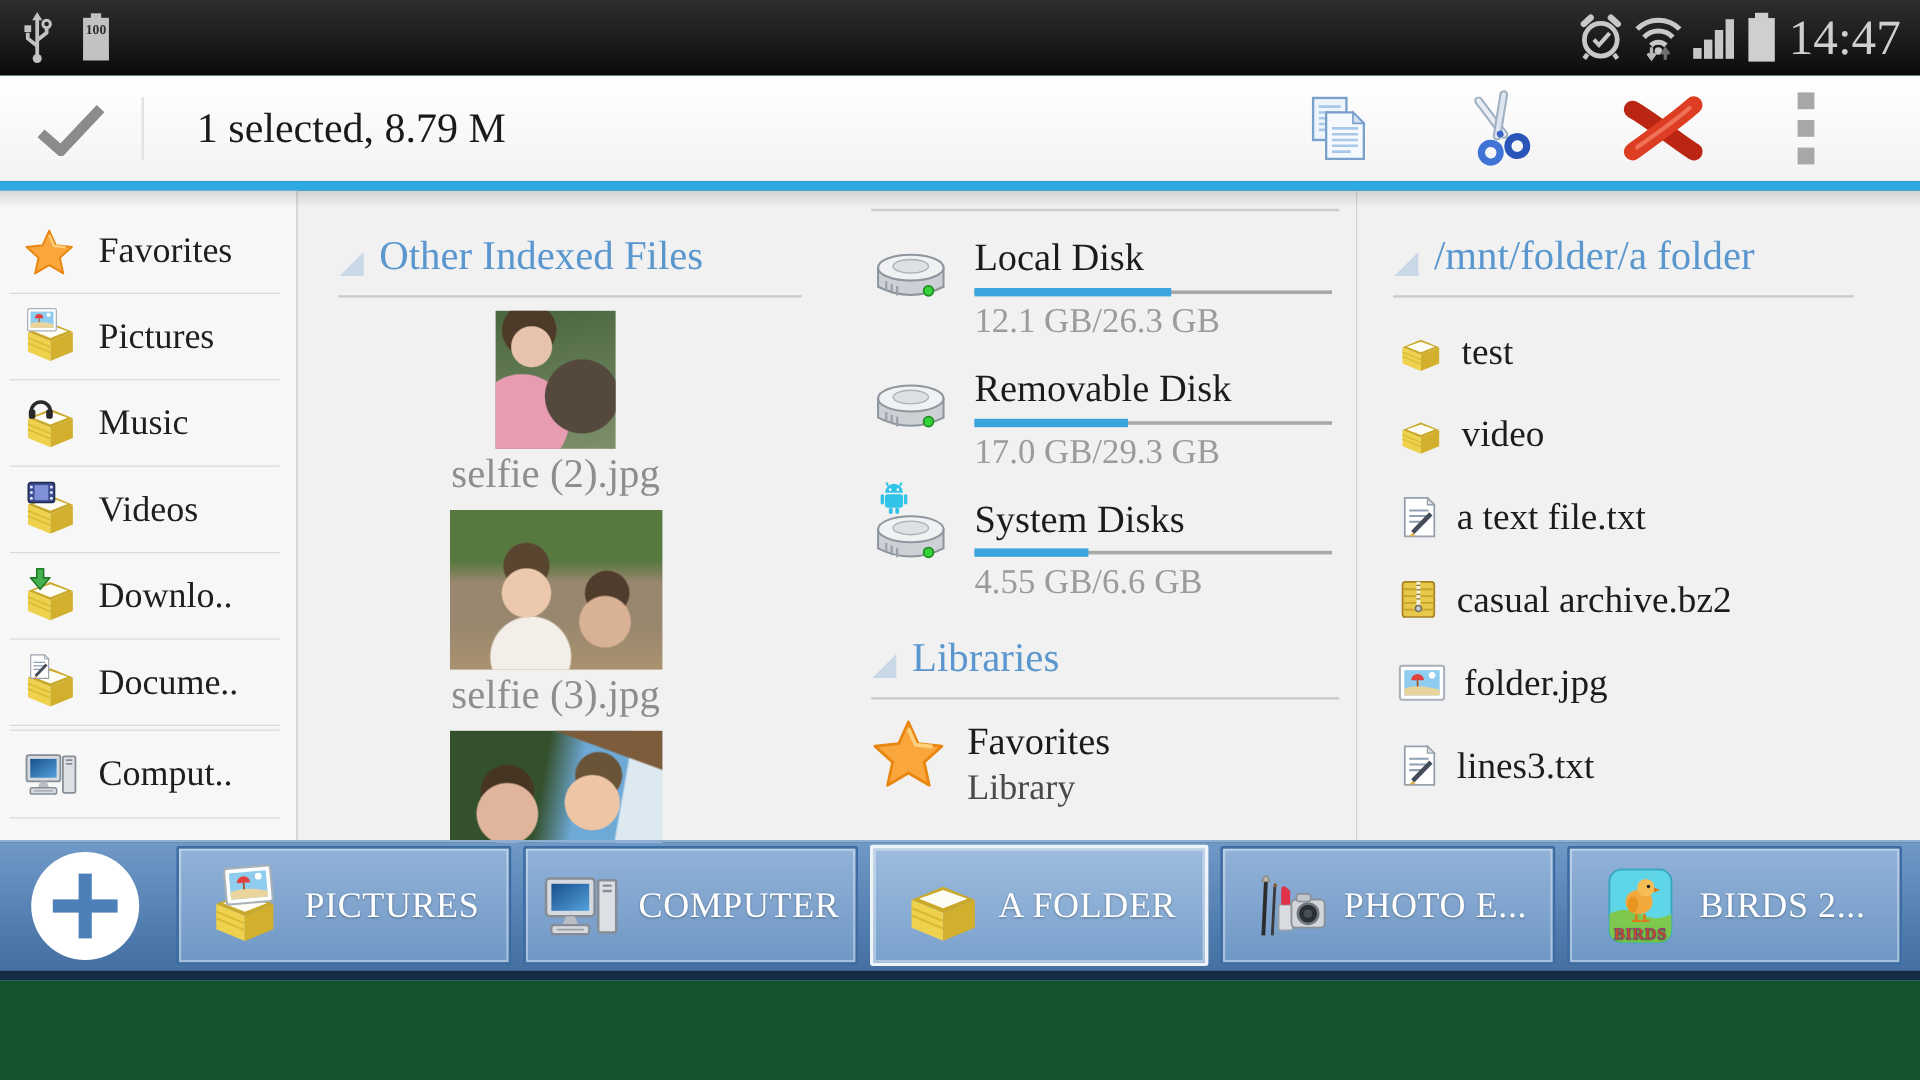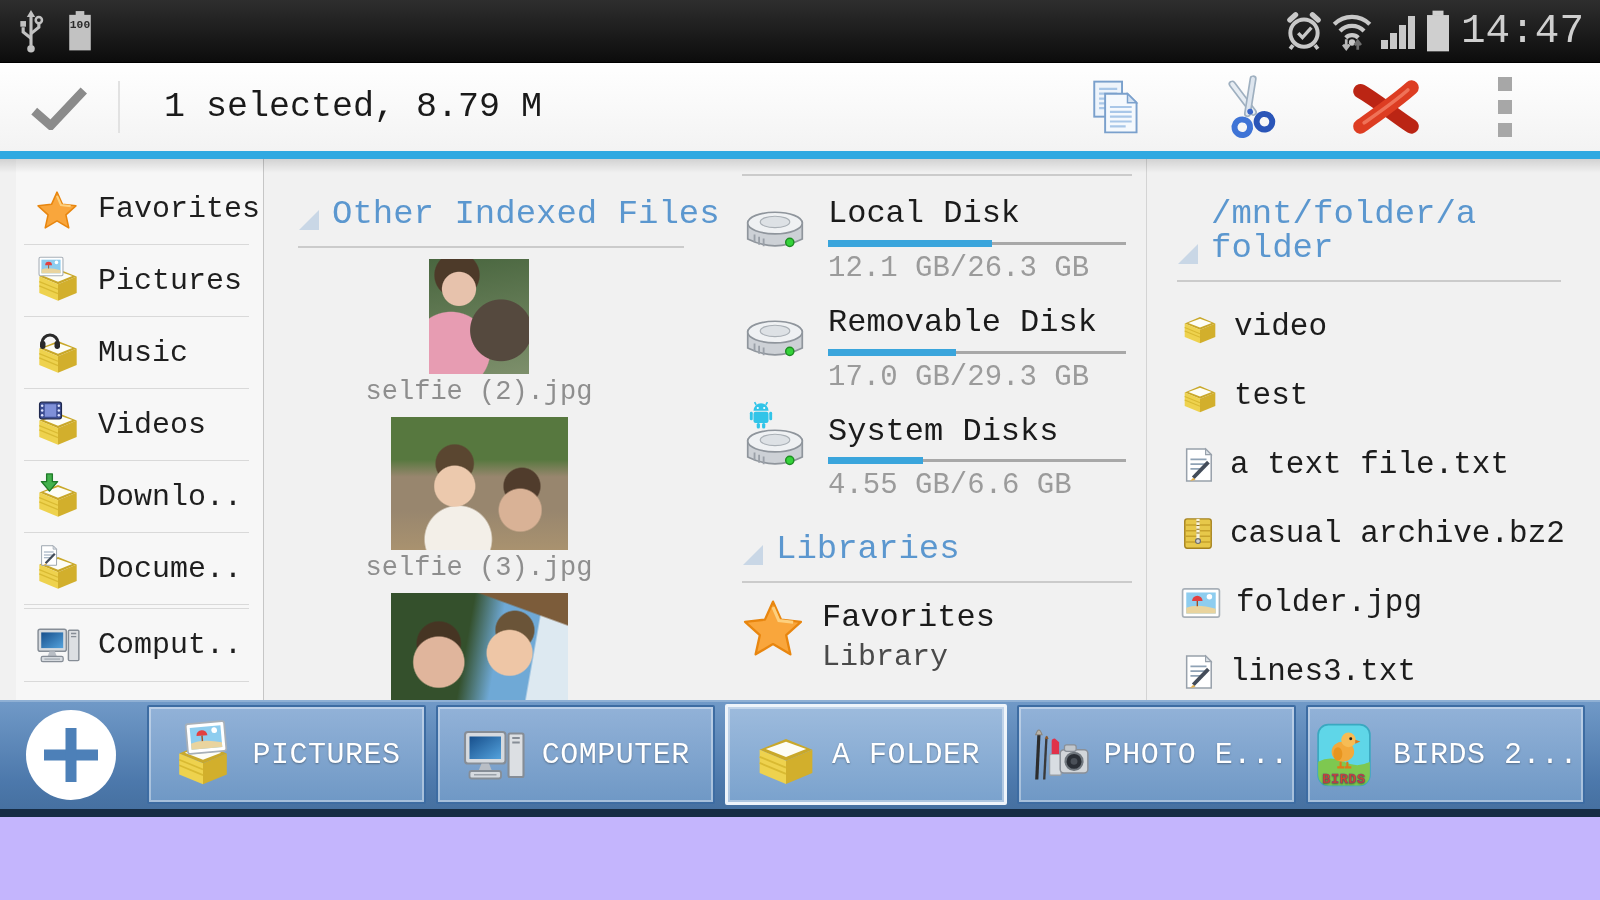--- a/index.html
+++ b/index.html
@@ -1,17 +1,17 @@
 <!DOCTYPE html>
 <html><head>
 <meta charset="utf-8">
 <style>
   html,body{margin:0;padding:0;background:#000;}
   .screen{width:1600px;height:900px;position:relative;overflow:hidden;
-    font-family:Liberation Mono, monospace;background:#c4b5fd;}
+    font-family:Liberation Serif, serif;background:#14532d;}
 
   
   .statusbar{height:62px;background:linear-gradient(#2e2e2e,#0c0c0c);
     display:flex;align-items:center;padding:0 16px;color:#cfcfcf;border-bottom:1px solid #000;}
   .sb-left{display:flex;align-items:center;gap:20px;}
   .sb-right{margin-left:auto;display:flex;align-items:center;gap:4px;}
   .sb-time{font-size:41px;color:#cfcfcf;margin-left:4px;}
 
   
   .actionbar{height:88px;background:linear-gradient(#ffffff,#f3f3f3);
@@ -19,21 +19,21 @@
   .check-btn{margin-left:28px;display:flex;align-items:center;cursor:pointer;}
   .ab-divider{width:2px;height:52px;background:#e2e2e2;margin-left:28px;}
   .sel-text{font-size:35px;color:#1a1a1a;margin-left:44px;}
   .ab-actions{margin-left:auto;display:flex;align-items:center;gap:74px;padding-right:84px;}
   .ab-btn{display:flex;align-items:center;justify-content:center;cursor:pointer;}
   .overflow{display:flex;flex-direction:column;gap:9px;padding:4px;}
   .overflow i{width:14px;height:14px;background:#a7a7a7;display:block;}
   .accent{height:8px;background:#2fa9e1;}
 
   
-  .content{height:541px;display:flex;position:relative;background:#f1f1f1;padding-left:16px;}
+  .content{height:541px;display:flex;position:relative;background:#f1f1f1;}
   .content::before{content:'';position:absolute;left:0;top:0;right:0;height:14px;
     background:linear-gradient(rgba(0,0,0,.13),rgba(0,0,0,0));pointer-events:none;z-index:5;}
 
   
   .sidebar{width:248px;flex:none;background:#f7f7f7;border-right:1px solid #c6c6c6;
     display:flex;flex-direction:column;padding-top:14px;box-sizing:border-box;}
   .side-item{height:72px;flex:none;display:flex;align-items:center;gap:16px;
     padding-left:20px;position:relative;font-size:30px;color:#1e1e1e;cursor:pointer;}
   .side-item::after{content:'';position:absolute;left:8px;right:14px;bottom:0;height:1px;background:#d9d9d9;}
   .side-bottom{margin:auto 14px 18px 8px;border-top:1px solid #d9d9d9;border-bottom:1px solid #d9d9d9;}
@@ -70,21 +70,21 @@
       radial-gradient(circle at 38% 92%, #f3efe8 0 20%, rgba(0,0,0,0) 21%),
       linear-gradient(#57783f 0 32%, #98866e 45% 70%, #a9926f 100%);}
   .thumb.t3{width:177px;height:133px;
     background:
       radial-gradient(circle at 27% 52%, #e0b59c 0 17%, rgba(0,0,0,0) 18%),
       radial-gradient(circle at 27% 38%, #463523 0 14%, rgba(0,0,0,0) 15%),
       radial-gradient(circle at 67% 45%, #eec6a6 0 16%, rgba(0,0,0,0) 17%),
       radial-gradient(circle at 70% 28%, #6a5438 0 12%, rgba(0,0,0,0) 13%),
       linear-gradient(200deg, #7c5c3a 0 16%, rgba(0,0,0,0) 17%),
       linear-gradient(100deg,#34502c 0 42%, #6fa9d6 58% 76%, #dde9f1 77%);}
-  .cap{font-size:27px;color:#8e8e8e;margin:3px 0 10px;text-align:right;}
+  .cap{font-size:34px;color:#8e8e8e;margin:3px 0 10px;text-align:right;}
 
   
   .col-drives{width:420px;flex:none;box-sizing:border-box;padding-left:16px;}
   .col-drives .panel-rule{width:390px;}
   .drive-row{display:flex;margin-top:20px;cursor:pointer;}
   .drive-iconwrap{width:86px;flex:none;position:relative;padding-top:10px;}
   .robot{position:absolute;top:-14px;left:6px;}
   .drive-info{flex:1;padding-right:20px;}
   .drive-name{font-size:32px;color:#1b1b1b;line-height:1.15;}
   .bar{position:relative;height:7px;margin-top:7px;}
@@ -488,27 +488,27 @@
             <use href="#sym-tri"></use>
           </svg>
         <span class="panel-title">/mnt/folder/a folder</span>
       </div>
       <div class="panel-rule"></div>
       <div class="filelist">
         <div class="file-row">
           <svg class="fi" width="38" height="36" viewBox="0 0 40 40">
               <use href="#sym-tray"></use>
             </svg>
-          <span>video</span>
+          <span>test</span>
         </div>
         <div class="file-row">
           <svg class="fi" width="38" height="36" viewBox="0 0 40 40">
               <use href="#sym-tray"></use>
             </svg>
-          <span>test</span>
+          <span>video</span>
         </div>
         <div class="file-row">
           <svg class="fi" width="34" height="38" viewBox="0 0 36 40">
               <use href="#sym-page"></use>
             </svg>
           <span>a text file.txt</span>
         </div>
         <div class="file-row">
           <svg class="fi" width="34" height="36" viewBox="0 0 36 38">
               <use href="#sym-archive"></use>

